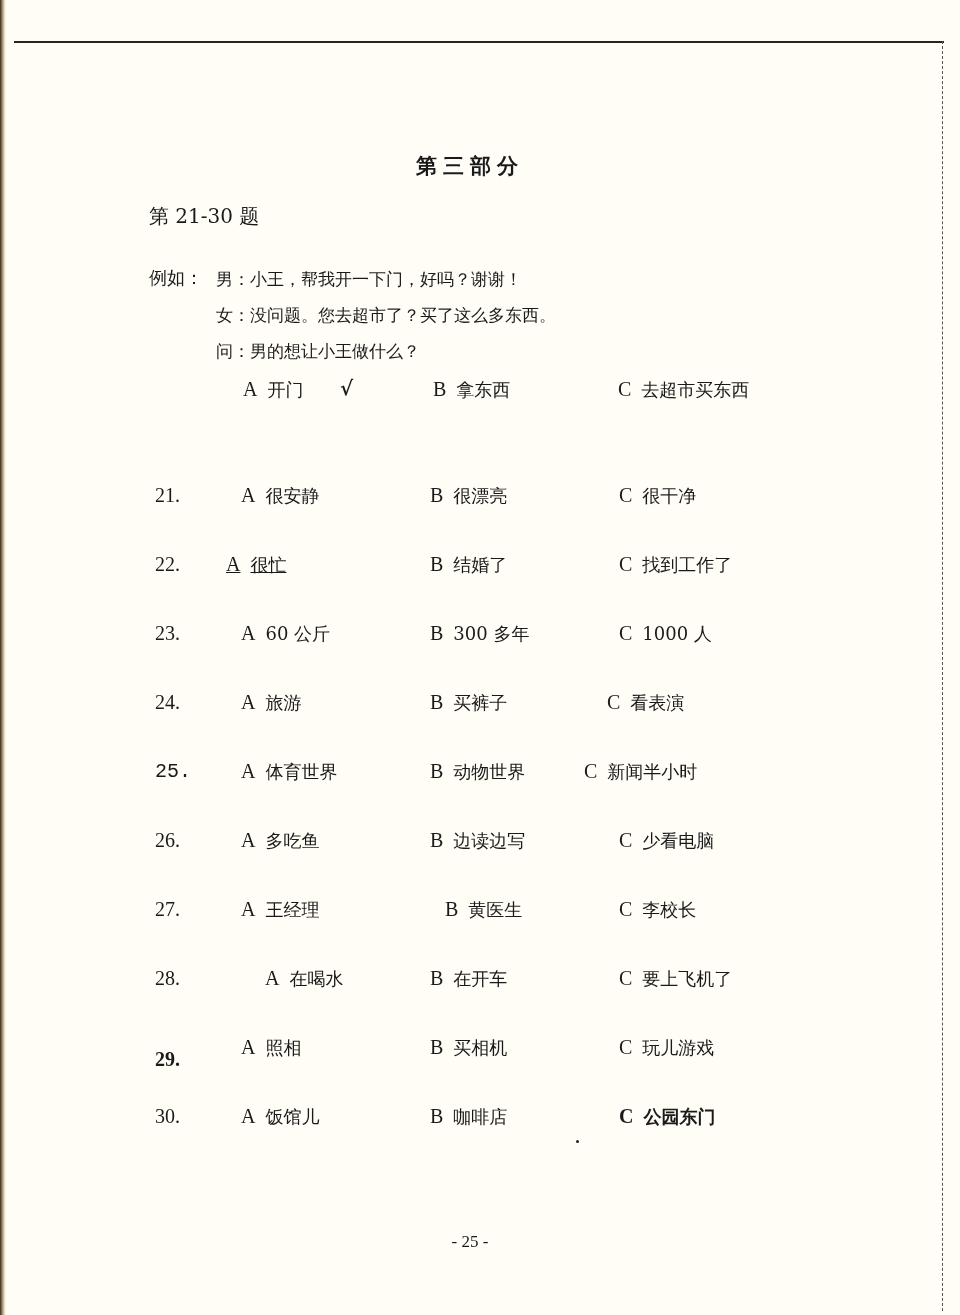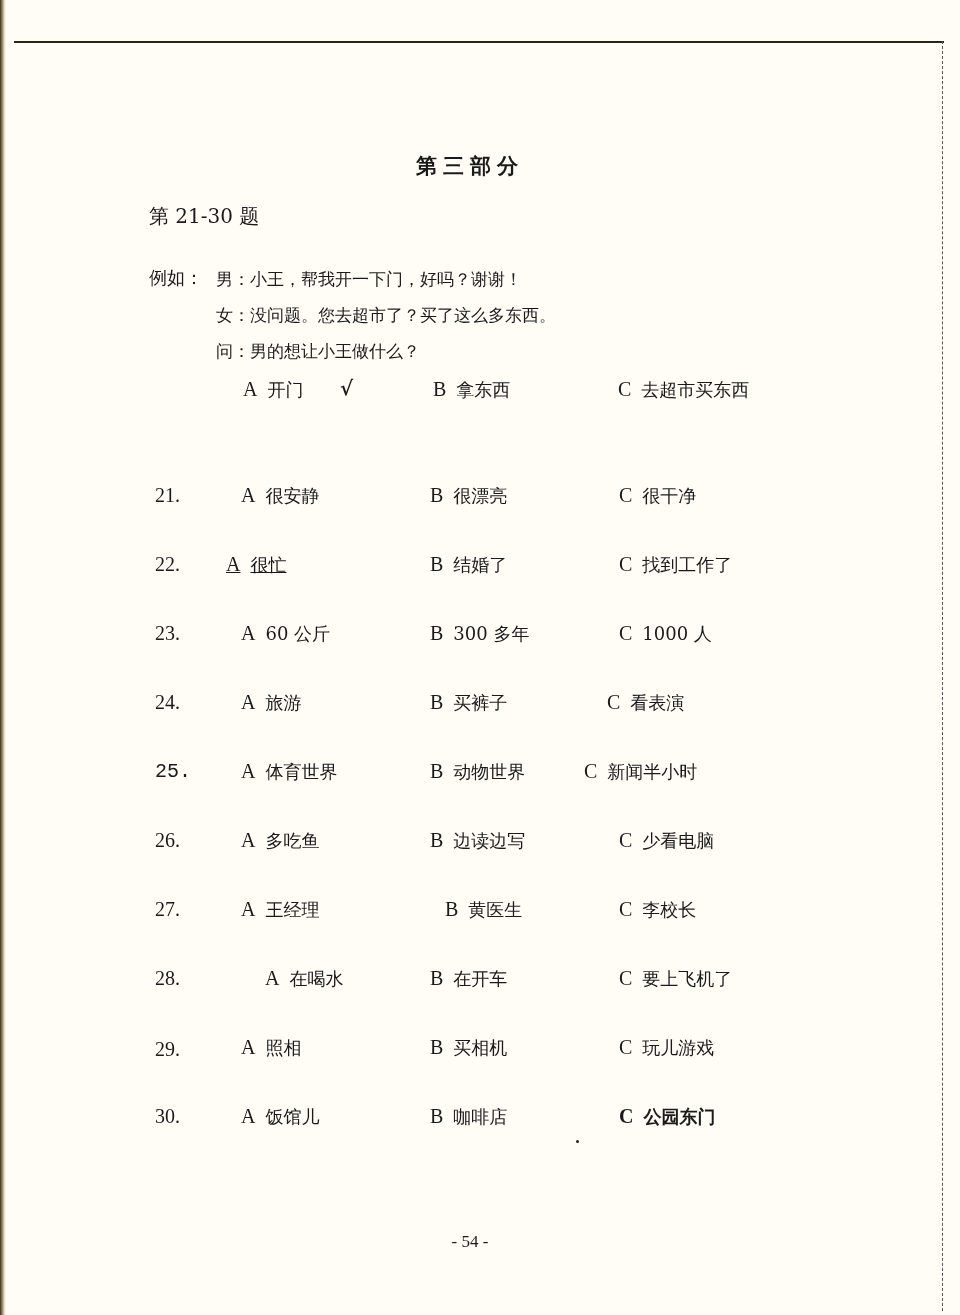--- a/index.html
+++ b/index.html
@@ -115,28 +115,28 @@
       <div class="opt" style="left: 445px;"><span class="letter">B</span><span>黄医生</span></div>
       <div class="opt" style="left: 619px;"><span class="letter">C</span><span>李校长</span></div>
     </div>
     <div class="opt-row" style="top: 967px; left: 0px;">
       <div class="q-num" style="top: 0px;">28.</div>
       <div class="opt" style="left: 241px; margin-left: 24px;"><span class="letter">A</span><span>在喝水</span></div>
       <div class="opt" style="left: 430px;"><span class="letter">B</span><span>在开车</span></div>
       <div class="opt" style="left: 619px;"><span class="letter">C</span><span>要上飞机了</span></div>
     </div>
     <div class="opt-row" style="top: 1036px; left: 0px;">
-      <div class="q-num" style="top: 2px;">29.</div>
+      <div class="q-num" style="top: 12px; font-weight: bold;">29.</div>
       <div class="opt" style="left: 241px;"><span class="letter">A</span><span>照相</span></div>
       <div class="opt" style="left: 430px;"><span class="letter">B</span><span>买相机</span></div>
       <div class="opt" style="left: 619px;"><span class="letter">C</span><span>玩儿游戏</span></div>
     </div>
     <div class="opt-row" style="top: 1105px; left: 0px;">
       <div class="q-num" style="top: 0px;">30.</div>
       <div class="opt" style="left: 241px;"><span class="letter">A</span><span>饭馆儿</span></div>
       <div class="opt" style="left: 430px;"><span class="letter">B</span><span>咖啡店</span></div>
       <div class="opt" style="left: 619px; font-weight: bold;"><span class="letter">C</span><span>公园东门</span></div>
     </div>
   </div>
 
-<div class="page-num">- 54 -</div>
+<div class="page-num">- 25 -</div>
 
 <div class="speck" style="left:576px; top:1140px;"></div>
 
 </body></html>

